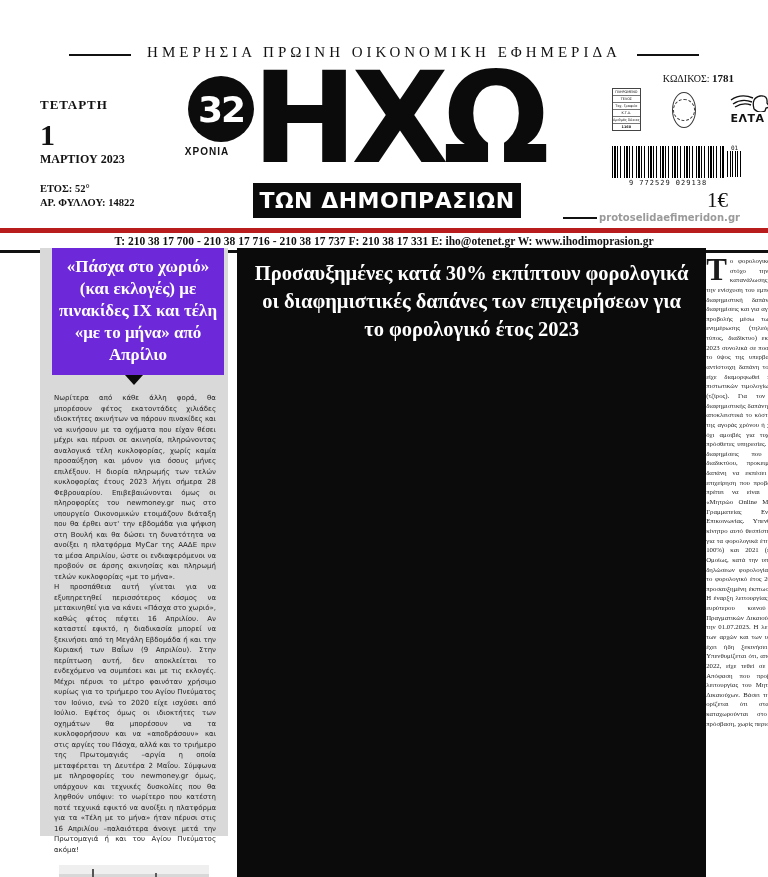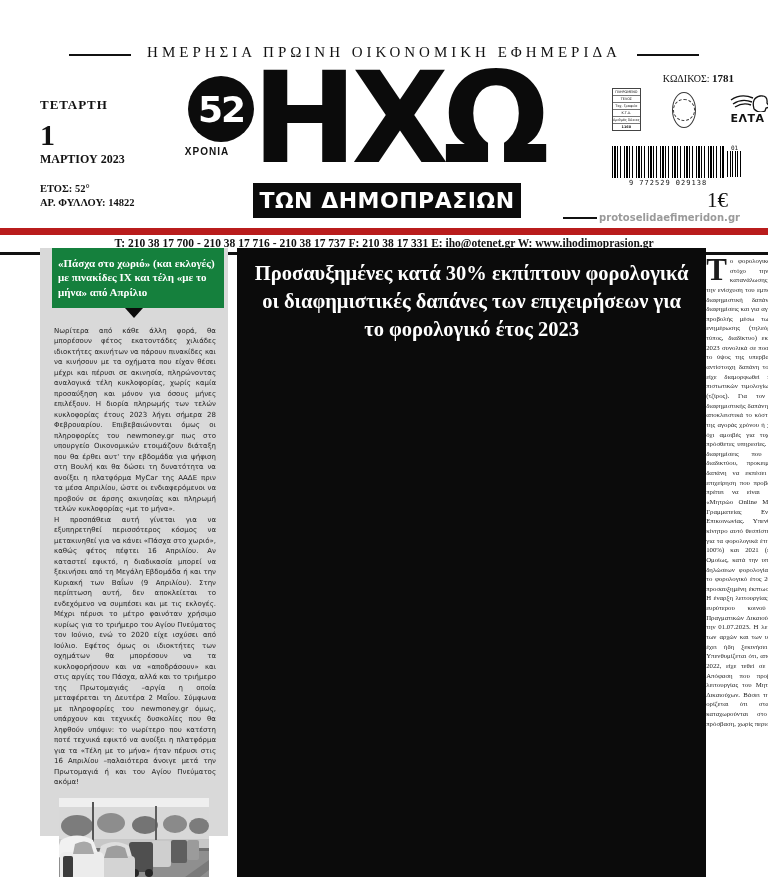--- a/index.html
+++ b/index.html
@@ -35,27 +35,27 @@
   .elta-name{font-family:"DejaVu Sans",sans-serif;font-weight:bold;font-size:11px;letter-spacing:0.5px;}
   .barcode-wrap{position:absolute;right:44px;top:146px;width:112px;}
   .barcode{height:32px;background:repeating-linear-gradient(90deg,#000 0 1px,#fff 1px 2px,#000 2px 4px,#fff 4px 5px,#000 5px 6px,#fff 6px 8px,#000 8px 9px,#fff 9px 12px);}
   .barcode-digits{font-family:"DejaVu Sans Mono",monospace;font-size:7px;letter-spacing:1px;text-align:center;margin-top:1px;}
   .addon{position:absolute;right:26px;top:144px;width:15px;text-align:center;}
   .addon-num{font-family:"DejaVu Sans Mono",monospace;font-size:6px;}
   .addon-bars{height:26px;background:repeating-linear-gradient(90deg,#000 0 1px,#fff 1px 3px,#000 3px 4px,#fff 4px 5px);}
   .price{position:absolute;right:40px;top:188px;font-size:21px;}
   .watermark{position:absolute;right:28px;top:212px;font-family:"DejaVu Sans",sans-serif;font-size:10px;font-weight:bold;color:#9a9a9a;}
   .watermark::before{content:"";display:inline-block;width:34px;height:2px;background:#111;vertical-align:middle;margin-right:2px;}
-  .contact-bar{position:absolute;left:0;top:228px;width:100%;border-top:7px solid #b91c1c;border-bottom:3px solid #111;}
+  .contact-bar{position:absolute;left:0;top:228px;width:100%;border-top:5px solid #b91c1c;border-bottom:3px solid #111;}
   .contact-line{font-size:11.5px;font-weight:bold;text-align:center;padding:2px 0 3px;}
   
   .content{position:absolute;top:248px;left:0;width:768px;height:629px;display:flex;padding:0 27px 0 40px;box-sizing:border-box;gap:9px;}
   
   .sidebar{width:188px;min-width:188px;height:588px;background:#d9d9d9;box-sizing:border-box;}
-  .sb-title-box{margin:0 4px 0 12px;background:#15803d;color:#fff;text-align:left;padding:8px 6px 9px;font-weight:bold;font-size:11px;line-height:1.3;}
+  .sb-title-box{margin:0 4px 0 12px;background:#6d28d9;color:#fff;text-align:center;padding:8px 6px 9px;font-weight:bold;font-size:17px;line-height:1.3;}
   .sb-pointer{width:0;height:0;border-left:9px solid transparent;border-right:9px solid transparent;border-top:10px solid #0b0b0b;margin:0 auto;}
   .sb-body{padding:8px 12px 0 14px;font-family:"DejaVu Sans",sans-serif;font-size:7px;line-height:1.5;text-align:justify;color:#222;}
   .sb-body p{margin:0;}
   .sb-photo{display:block;margin:10px auto 0;width:150px;height:126px;}
   
   .main{flex:1;display:flex;flex-direction:row;}
   .headline-box{background:#0b0b0b;color:#fff;text-align:center;padding:11px 16px 13px;font-weight:bold;font-size:20.5px;line-height:1.37;}
   .article{display:flex;gap:8px;margin-top:8px;height:504px;overflow:hidden;}
   .col{width:118px;min-width:118px;font-size:6.8px;line-height:1.42;text-align:justify;color:#1c1c1c;overflow:hidden;}
   .mid{width:252px;min-width:252px;display:flex;flex-direction:column;}
@@ -78,21 +78,21 @@
     <div class="date-day">ΤΕΤΑΡΤΗ</div>
     <div class="date-num">1</div>
     <div class="date-month">ΜΑΡΤΙΟΥ 2023</div>
   </div>
   <div class="issue-block">
     <div>ΕΤΟΣ: 52°</div>
     <div>ΑΡ. ΦΥΛΛΟΥ: 14822</div>
   </div>
 
   <div class="badge">
-    <span class="badge-num">52</span>
+    <span class="badge-num">32</span>
   </div>
   <div class="badge-label">ΧΡΟΝΙΑ</div>
   <div class="paper-title">ΗΧΩ</div>
   <div class="paper-subtitle">ΤΩΝ ΔΗΜΟΠΡΑΣΙΩΝ</div>
 
   <div class="kodikos">
     <span>ΚΩΔΙΚΟΣ:</span>
     <b>1781</b>
   </div>
 

